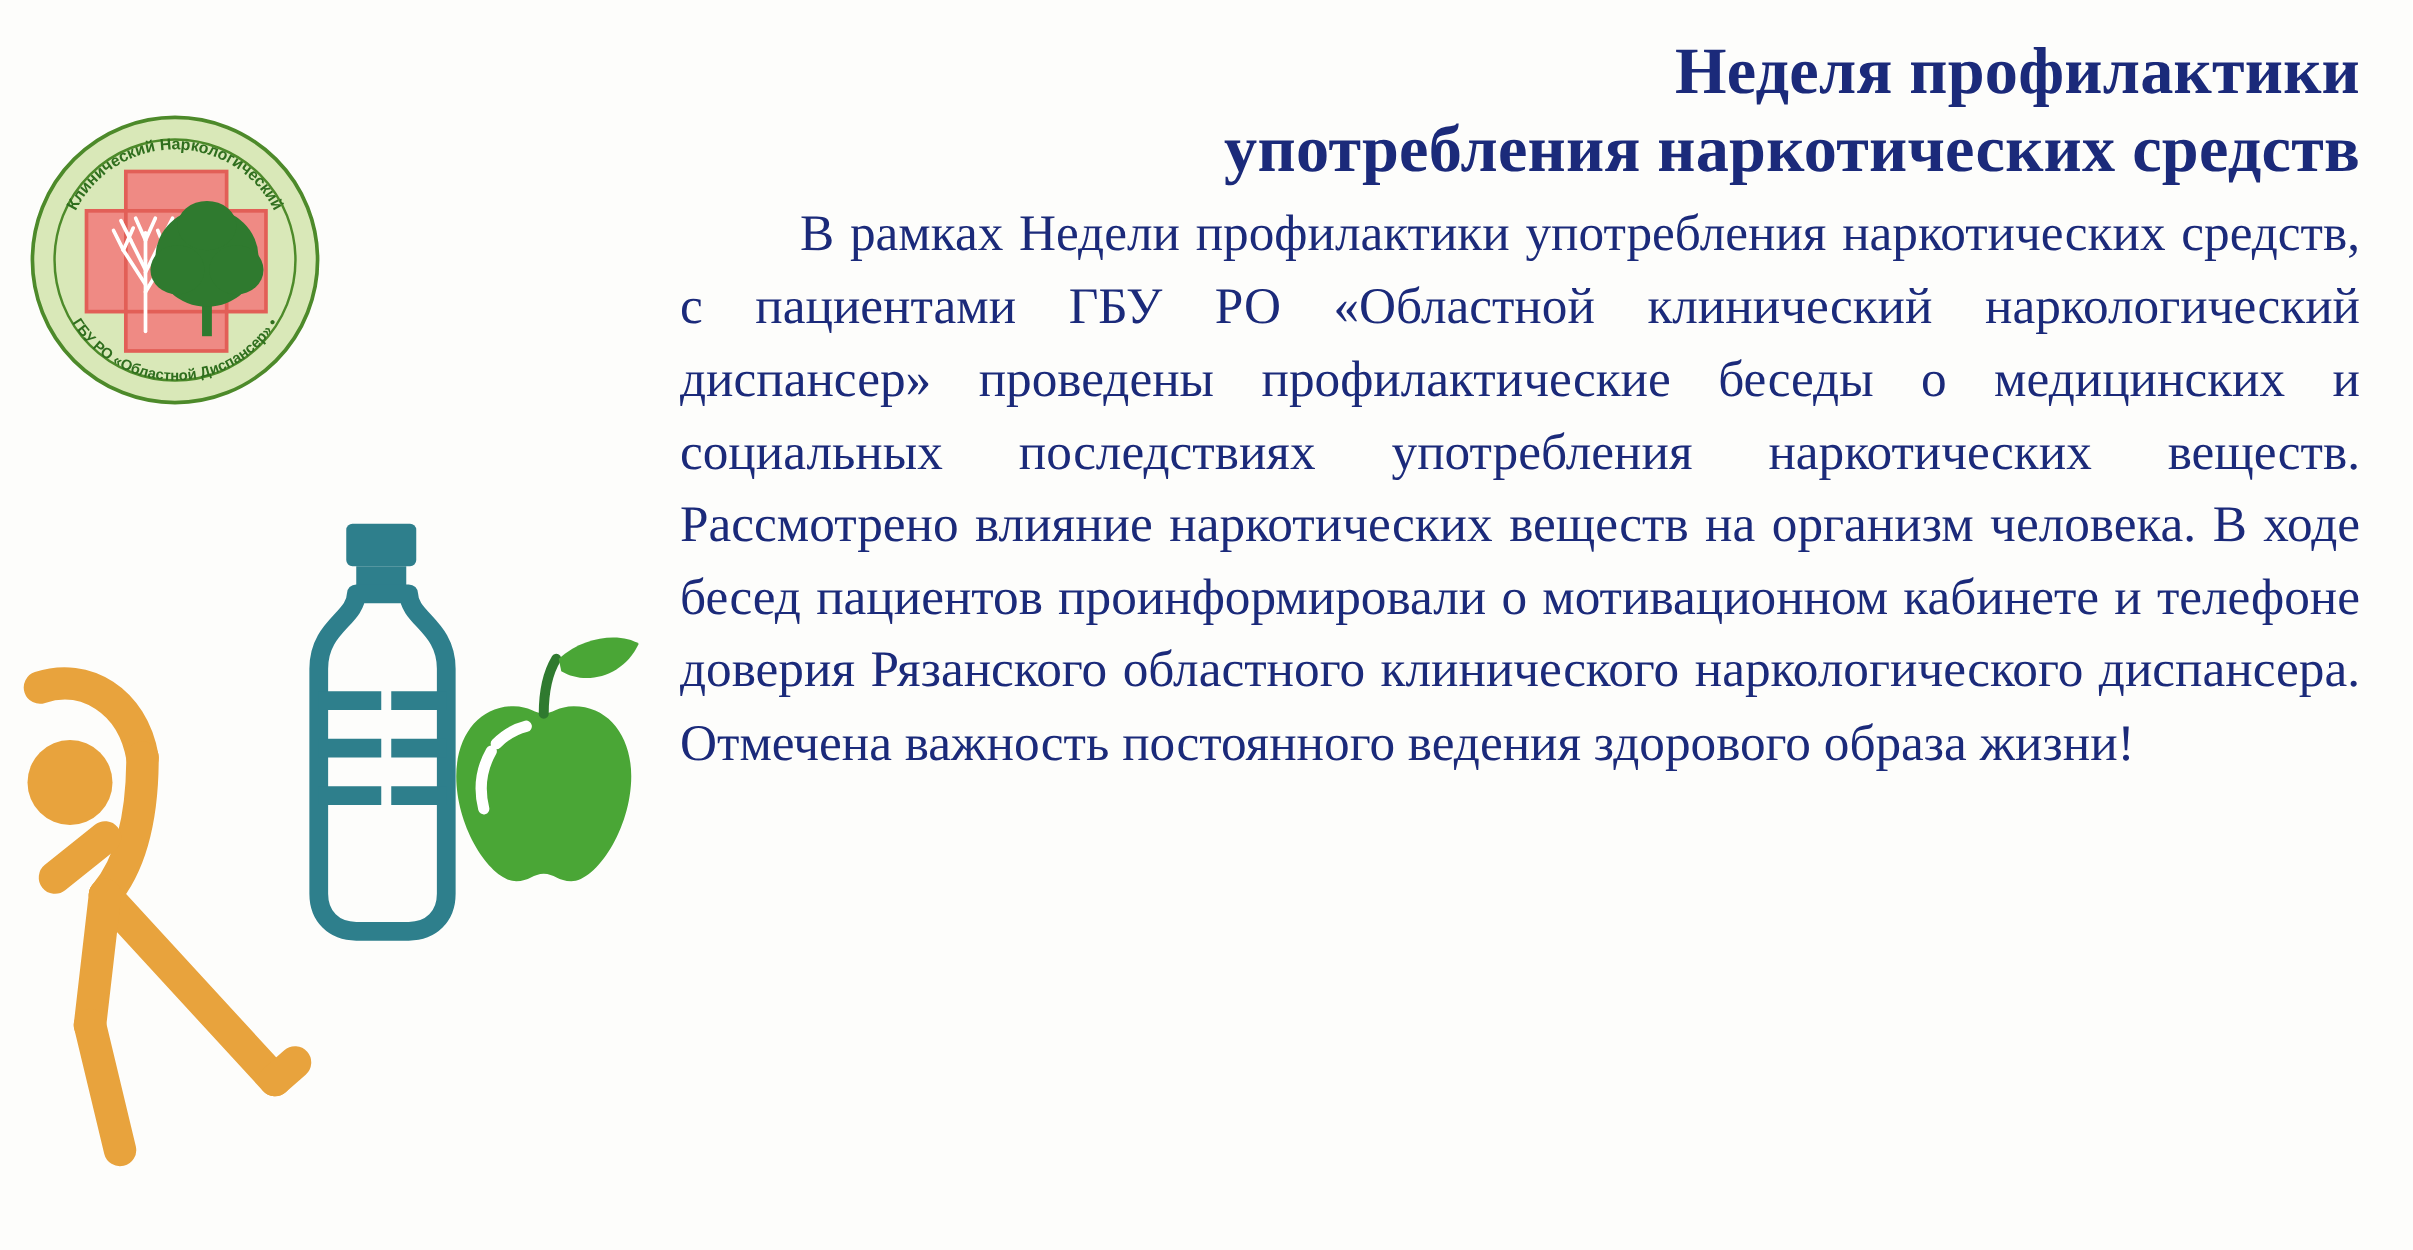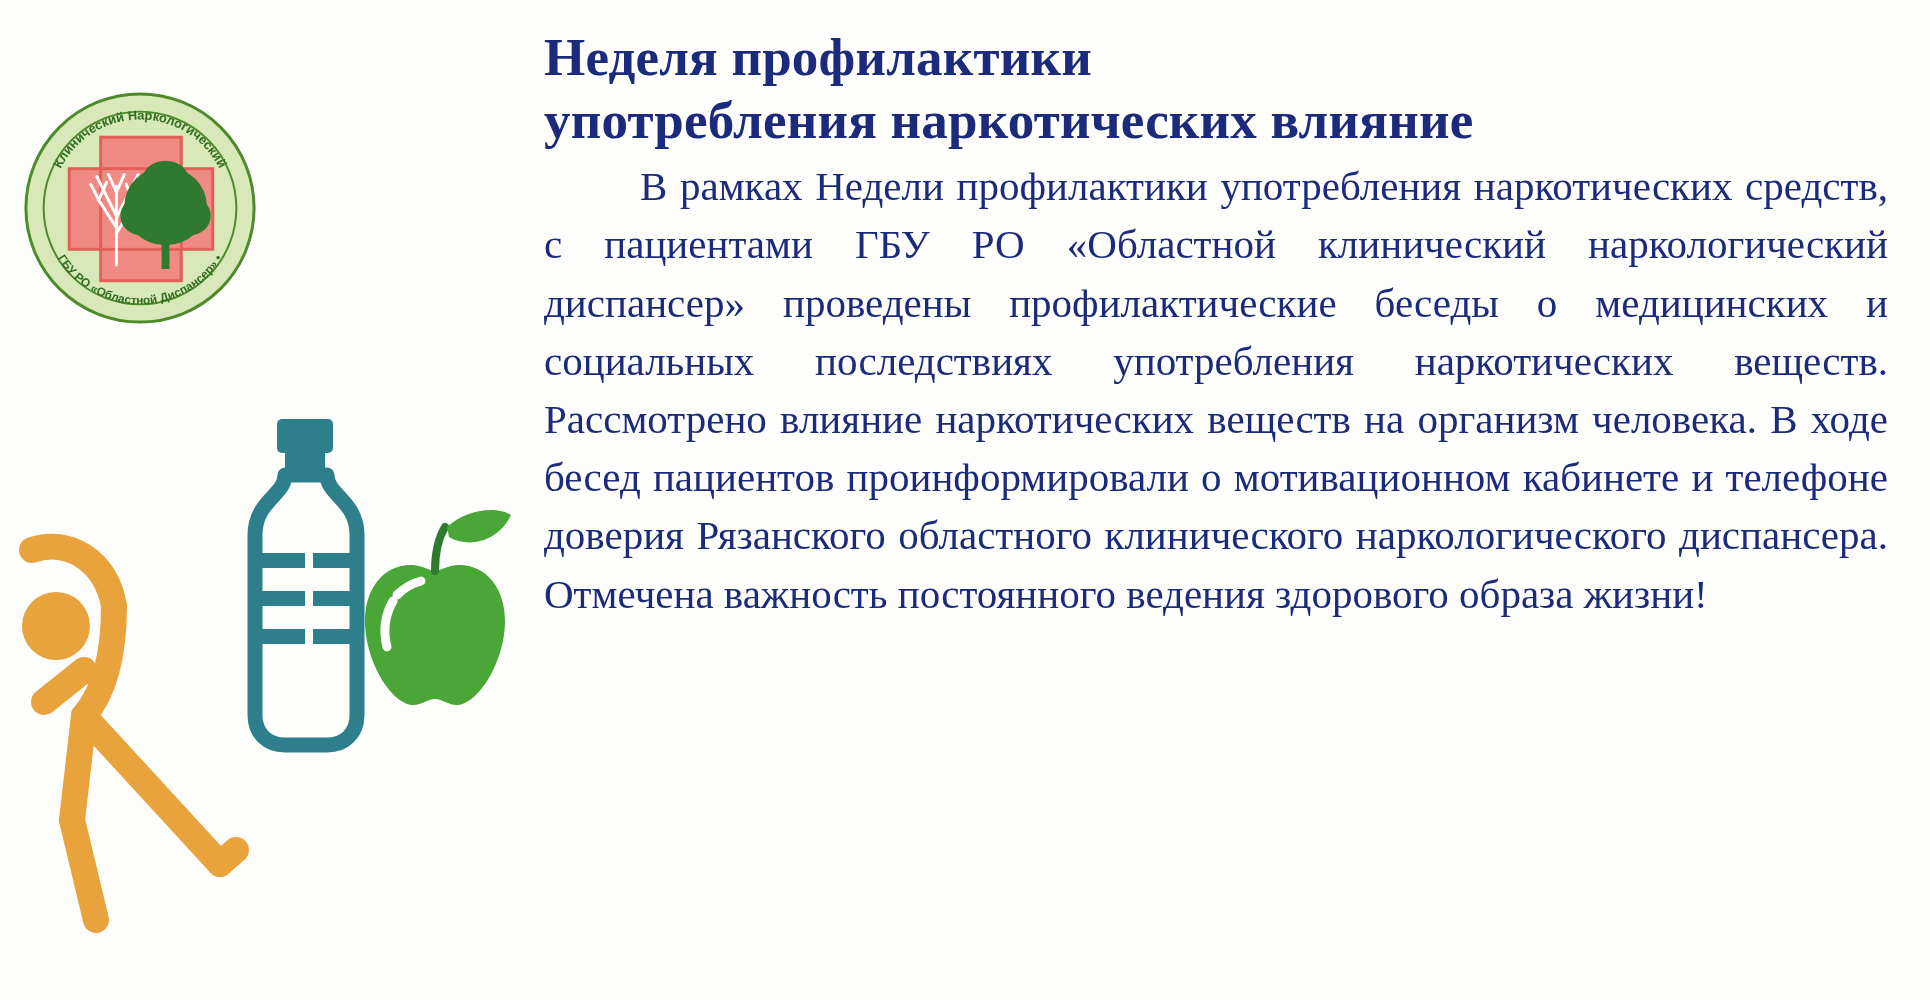--- a/index.html
+++ b/index.html
@@ -56,21 +56,21 @@
     flex: 1 1 auto;
     padding: 18px 42px 0 4px;
     box-sizing: border-box;
   }
   .doc-title {
     color: #1b2a7a;
     font-family: "Liberation Serif", serif;
     font-weight: bold;
     font-size: 53px;
     line-height: 1.18;
-    text-align: left;
+    text-align: right;
     letter-spacing: 0.2px;
     margin: 8px 0 6px 0;
   }
   .doc-title .line2 {
     display: block;
     white-space: nowrap;
   }
   .doc-body {
     color: #1b2a7a;
     font-family: "Liberation Serif", serif;
@@ -203,18 +203,18 @@
 
         <circle cx="46" cy="106" r="34" fill="#e8a33d"></circle>
       </svg>
     </div>
 
   </div>
 
   <div class="right-col">
     <h1 class="doc-title">
       <span>Неделя профилактики</span>
-      <span class="line2">употребления  наркотических влияние</span>
+      <span class="line2">употребления  наркотических средств</span>
     </h1>
     <p class="doc-body">В рамках Недели профилактики употребления наркотических средств, с пациентами ГБУ РО «Областной клинический наркологический диспансер» проведены профилактические беседы о медицинских и социальных последствиях употребления наркотических веществ. Рассмотрено влияние наркотических веществ на организм человека. В ходе бесед пациентов проинформировали о мотивационном кабинете и телефоне доверия Рязанского областного клинического наркологического диспансера. Отмечена важность постоянного ведения здорового образа жизни!</p>
   </div>
 
 </div>
 
 </body></html>

